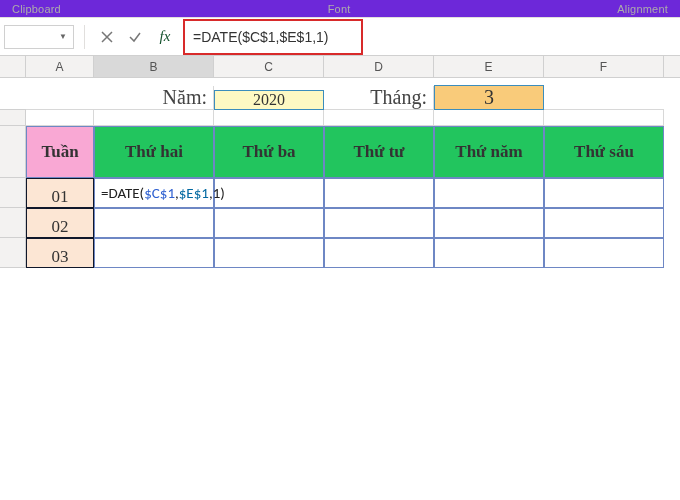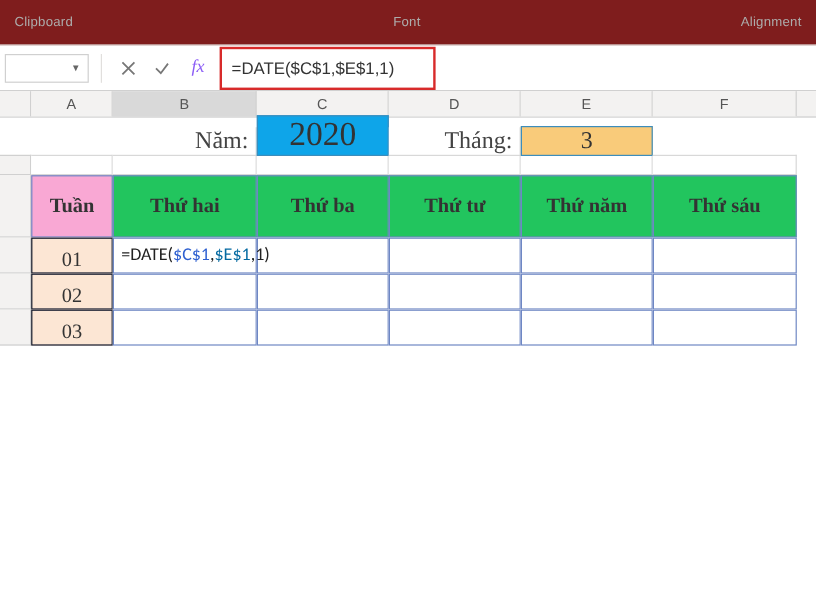--- a/index.html
+++ b/index.html
@@ -11,22 +11,22 @@
     color: #333;
   }
   .canvas {
     width: 680px;
     height: 500px;
     position: relative;
     background: #fff;
     overflow: hidden;
   }
   .ribbon-fragment {
-    height: 38px;
-    background: #7f1d1d;
+    height: 18px;
+    background: #6d28d9;
     border-bottom: 1px solid #e1dfdd;
     display: flex;
     align-items: center;
     color: #adacab;
     font-size: 11px;
     padding: 0 12px;
     justify-content: space-between;
   }
   .ribbon-fragment span { letter-spacing: 0.2px; }
   .formula-bar {
@@ -53,21 +53,21 @@
   .name-box .triangle { font-size: 8px; color: #666; margin-left: 4px; }
   .fb-sep { width: 1px; height: 24px; background: #e1dfdd; margin: 0 6px; }
   .fb-btn {
     width: 24px; height: 24px;
     display: flex; align-items: center; justify-content: center;
     color: #666;
     font-size: 14px;
     cursor: default;
   }
   .fb-btn svg { width: 14px; height: 14px; }
-  .fx-label { font-style: italic; font-family: "Times New Roman", serif; font-size: 15px; color: #8b5cf6; width: 28px; text-align: center; }
+  .fx-label { font-style: italic; font-family: "Times New Roman", serif; font-size: 15px; color: #14532d; width: 28px; text-align: center; }
   .formula-input {
     flex: 0 0 auto;
     height: 20px;
     border: 2px solid #d82a2a;
     padding: 16px 8px;
     font-size: 14px;
     color: #333;
     display: flex;
     align-items: center;
     min-width: 180px;
@@ -128,25 +128,25 @@
     position: relative;
     background: #fff;
   }
   .r1 { height: 32px; align-items: flex-end; }
   .gap-row { height: 16px; }
   .gap-row .cell { border-bottom: 1px solid #d8d8d8; }
   .hdr-row { height: 52px; }
   .data-row { height: 30px; }
   .lbl-right { justify-content: flex-end; font-family: "Times New Roman", serif; font-size: 20px; color: #444; }
   .year-cell {
-    background: #0ea5e9;
+    background: #fef9c3;
     border: 1.5px solid #3c8dbc;
     color: #333;
     font-family: "Times New Roman", serif;
-    font-size: 28px;
+    font-size: 16px;
     justify-content: center;
   }
   .month-cell {
     background: #f9cb7a;
     border: 1.5px solid #3c8dbc;
     color: #333;
     font-family: "Times New Roman", serif;
     font-size: 20px;
     justify-content: center;
   }

